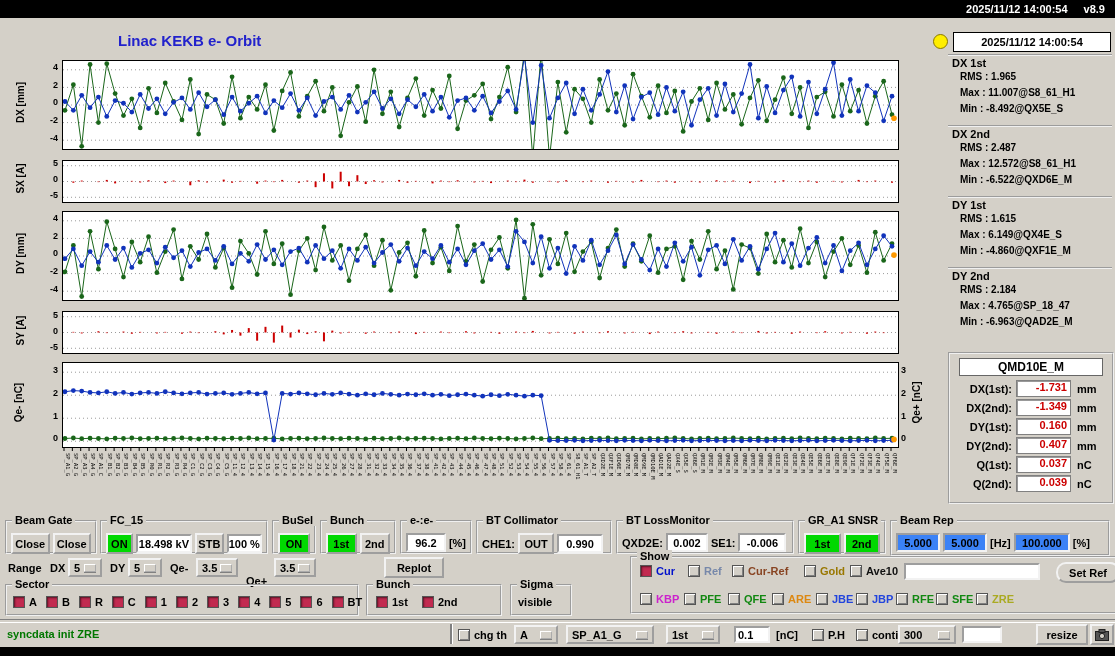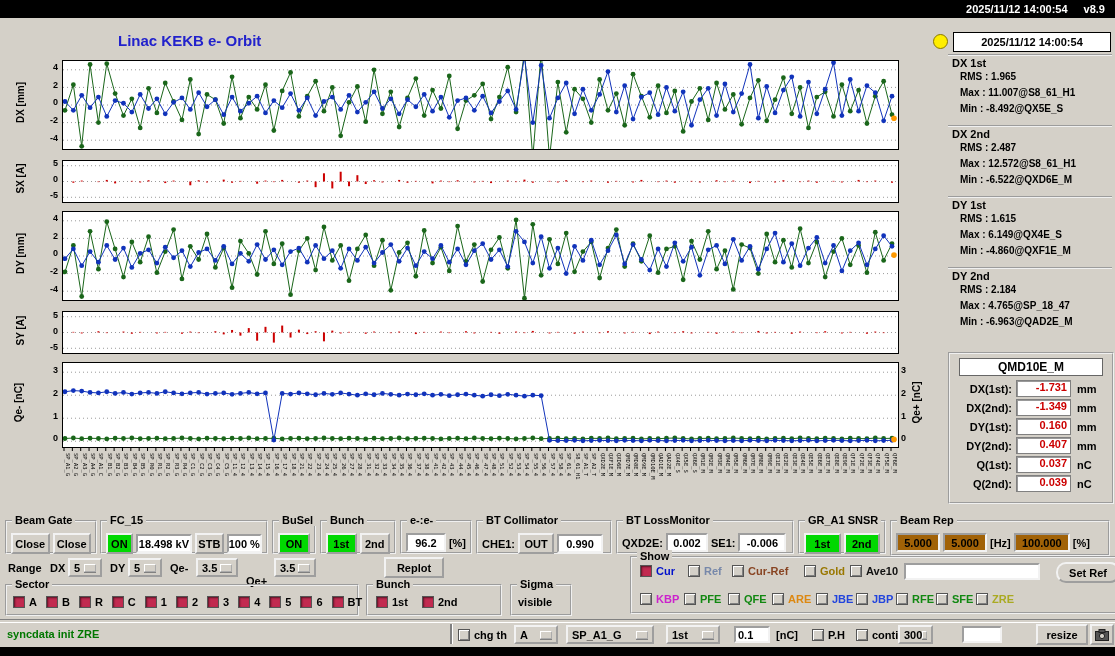--- a/index.html
+++ b/index.html
@@ -24,21 +24,21 @@
   .qmd-row{display:flex;align-items:center;height:19px;padding:0 4px;}
   .qmd-lab{width:58px;text-align:right;font:bold 11px "Liberation Sans",sans-serif;}
   .qmd-val{width:50px;height:14px;margin-left:4px;background:#fff;border:1px solid #808080;box-shadow:inset 1px 1px 0 #999;color:#cc0000;font:bold 11px "Liberation Sans",sans-serif;text-align:right;padding:0 3px 1px 0;}
   .qmd-unit{margin-left:6px;font:bold 11px "Liberation Sans",sans-serif;}
   .gb{position:absolute;border:2px groove #f0f0f0;box-sizing:border-box;}
   .gb-title{position:absolute;top:-8px;left:5px;background:#d4d0c8;padding:0 3px;font:bold 11px "Liberation Sans",sans-serif;white-space:nowrap;}
   .gb-row{display:flex;align-items:center;gap:3px;padding:11px 4px 4px 4px;}
   .btn{border:2px outset #f2f2f2;background:#d4d0c8;font:bold 11px "Liberation Sans",sans-serif;display:flex;align-items:center;justify-content:center;height:17px;box-sizing:content-box;cursor:default;white-space:nowrap;}
   .btn.green{background:#00d800;}
   .disp{border:2px inset #f2f2f2;background:#fff;font:bold 11px "Liberation Sans",sans-serif;display:flex;align-items:center;justify-content:center;height:15px;white-space:nowrap;}
-  .disp.pink{background:#a16207;}
+  .disp.pink{background:#3b82f6;}
   .lbl{font:bold 11px "Liberation Sans",sans-serif;white-space:nowrap;}
   .dd{position:absolute;border:2px outset #f2f2f2;background:#d4d0c8;height:19px;box-sizing:border-box;display:flex;align-items:center;justify-content:space-between;padding:0 4px;font:bold 11px "Liberation Sans",sans-serif;cursor:default;}
   .dd-ind{width:10px;height:6px;background:#d4d0c8;border:1px outset #fff;box-shadow:0 1px 0 #808080;}
   .cb{display:inline-block;width:10px;height:10px;background:#d4d0c8;border:1px solid #555;box-shadow:inset 1px 1px 0 #fff,inset -1px -1px 0 #808080;flex:none;}
   .cb.on{background:#c22a50;box-shadow:inset 1px 1px 2px rgba(0,0,0,0.55);}
   .cbitem{position:absolute;display:flex;align-items:flex-start;gap:4px;font:bold 11px "Liberation Sans",sans-serif;}
   .cbflow{display:flex;align-items:center;gap:4px;font:bold 11px "Liberation Sans",sans-serif;}
   .status-msg{position:absolute;left:7px;top:628px;font:bold 11px "Liberation Sans",sans-serif;color:#007700;}
   .vsep{position:absolute;width:2px;background:#808080;border-right:1px solid #fff;}
   input.entry{border:2px inset #f2f2f2;background:#fff;font:bold 11px "Liberation Sans",sans-serif;padding:0 2px;box-sizing:border-box;}
@@ -1408,21 +1408,21 @@
   <input class="entry abs" style="left: 734px; top: 626px; width: 36px; height: 17px;" value="0.1">
   <div class="lbl abs" style="left:776px;top:629px;">[nC]</div>
   <div class="cbitem" style="left:812px;top:629px;">
       <span class="cb"></span>
       <span>P.H</span>
     </div>
   <div class="cbitem" style="left:856px;top:629px;">
       <span class="cb"></span>
       <span>conti</span>
     </div>
-  <div class="dd" style="left:898px;top:625px;width:35px;">
+  <div class="dd" style="left:898px;top:625px;width:58px;">
       <span>300</span>
       <span class="dd-ind"></span>
     </div>
   <input class="entry abs" style="left: 962px; top: 626px; width: 40px; height: 17px;" value="">
   <div class="btn abs" style="left:1036px;top:624px;width:48px;">resize</div>
   <div class="btn abs" style="left:1090px;top:624px;width:20px;">
     <svg width="14" height="12" viewBox="0 0 14 12">
         <rect x="0.5" y="2.5" width="13" height="9" fill="#555" stroke="#222"></rect>
         <rect x="4" y="0.5" width="6" height="3" fill="#555" stroke="#222"></rect>
         <circle cx="7" cy="7" r="2.6" fill="#d4d0c8" stroke="#222"></circle>

